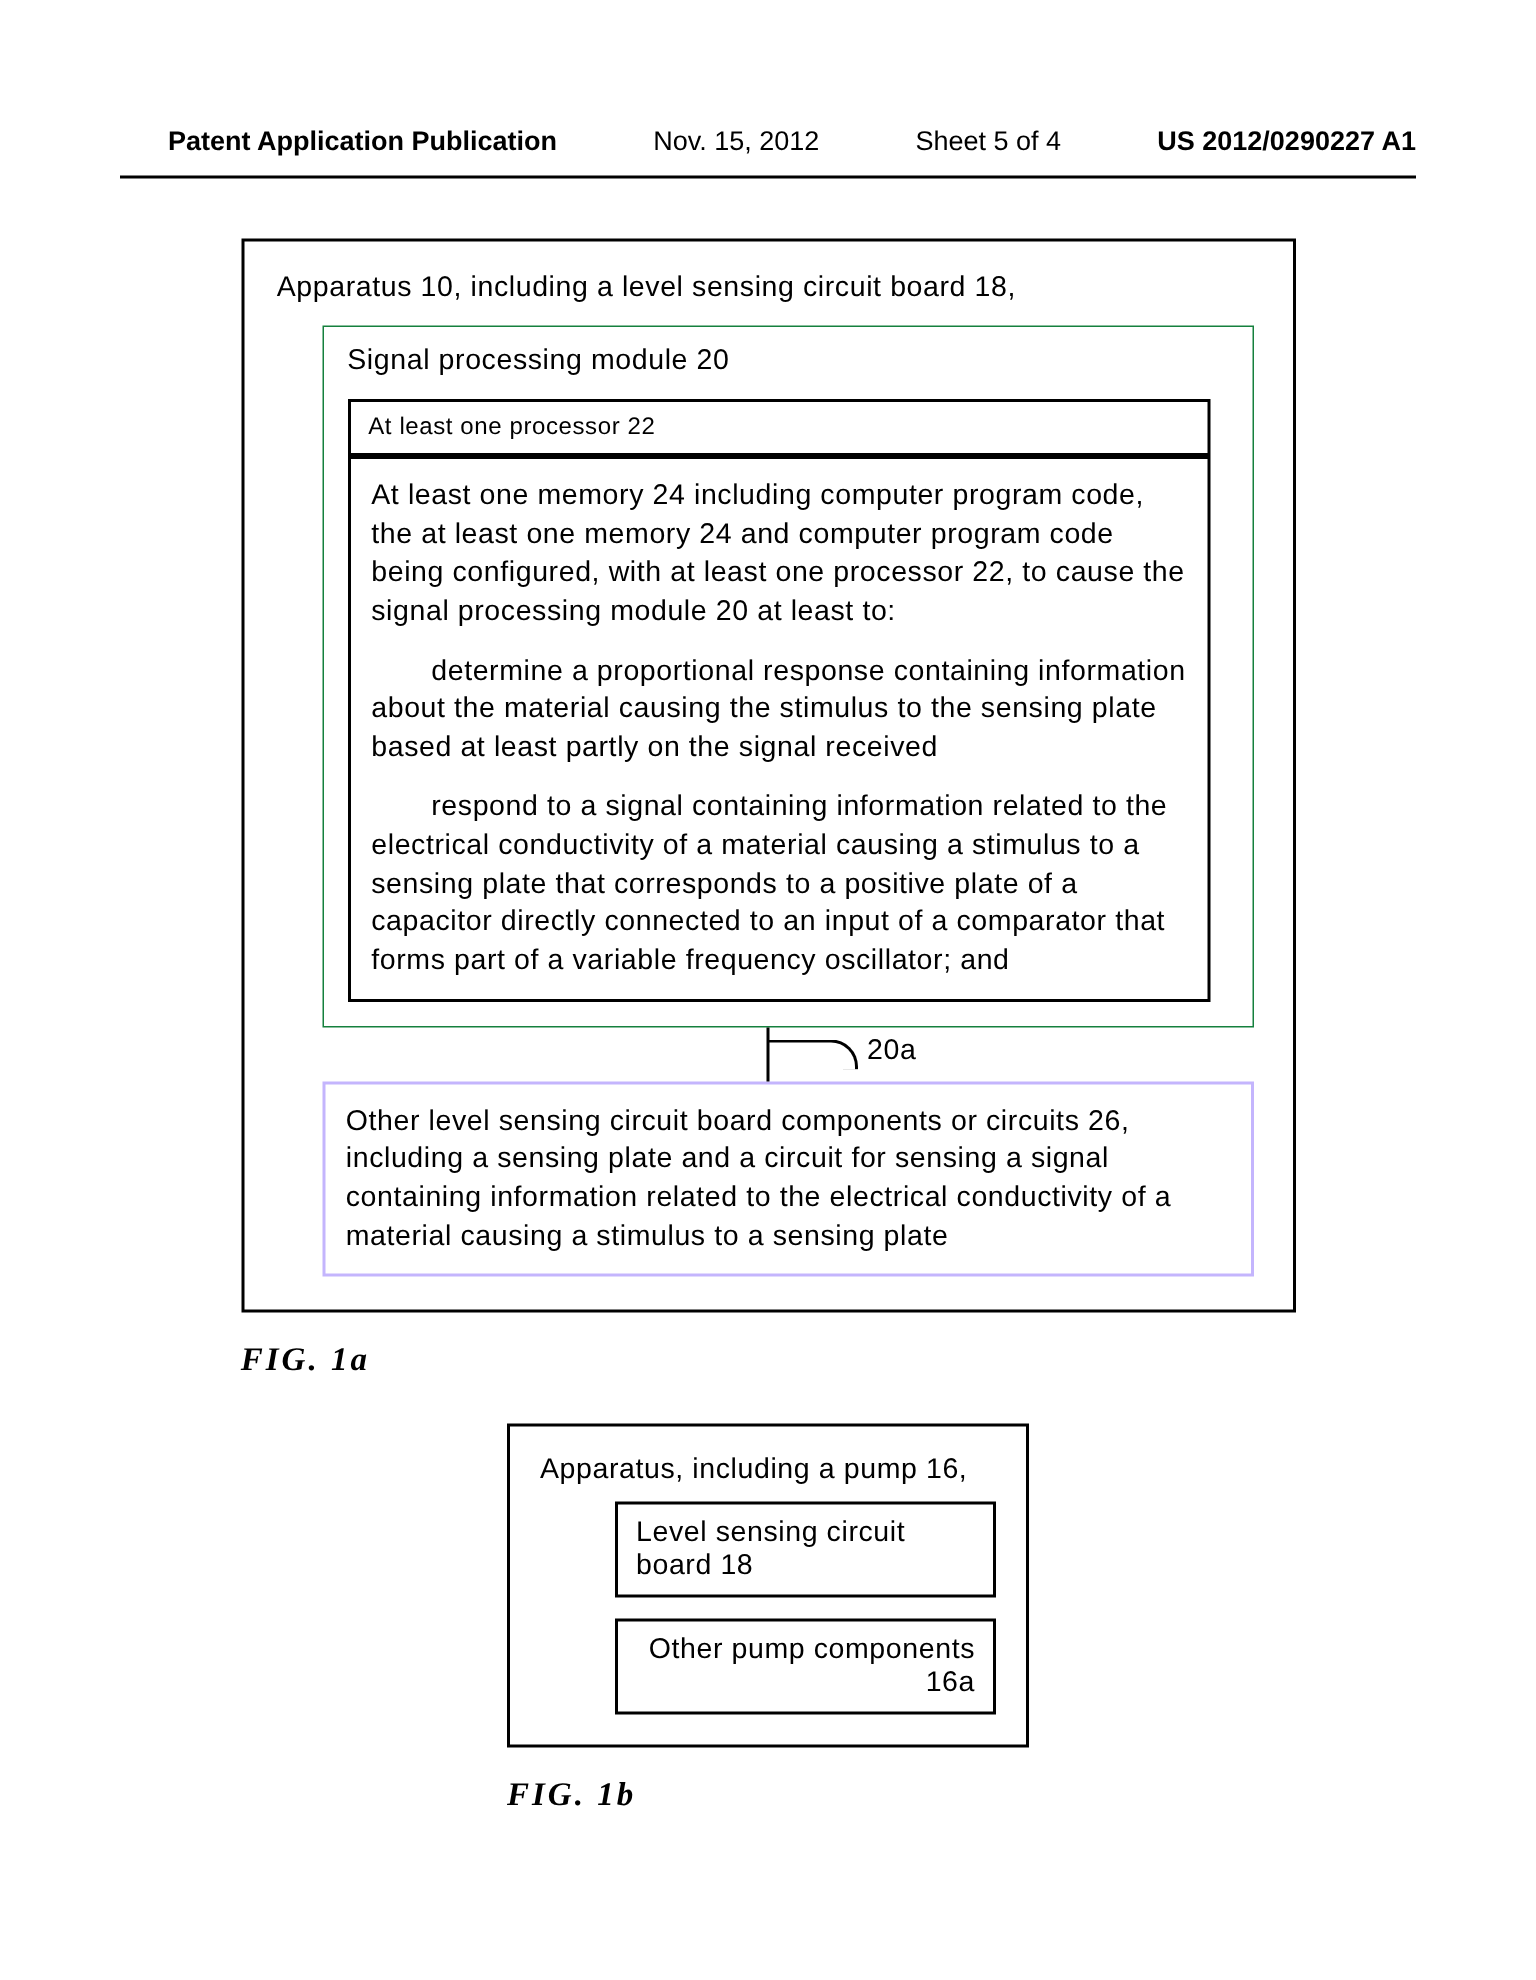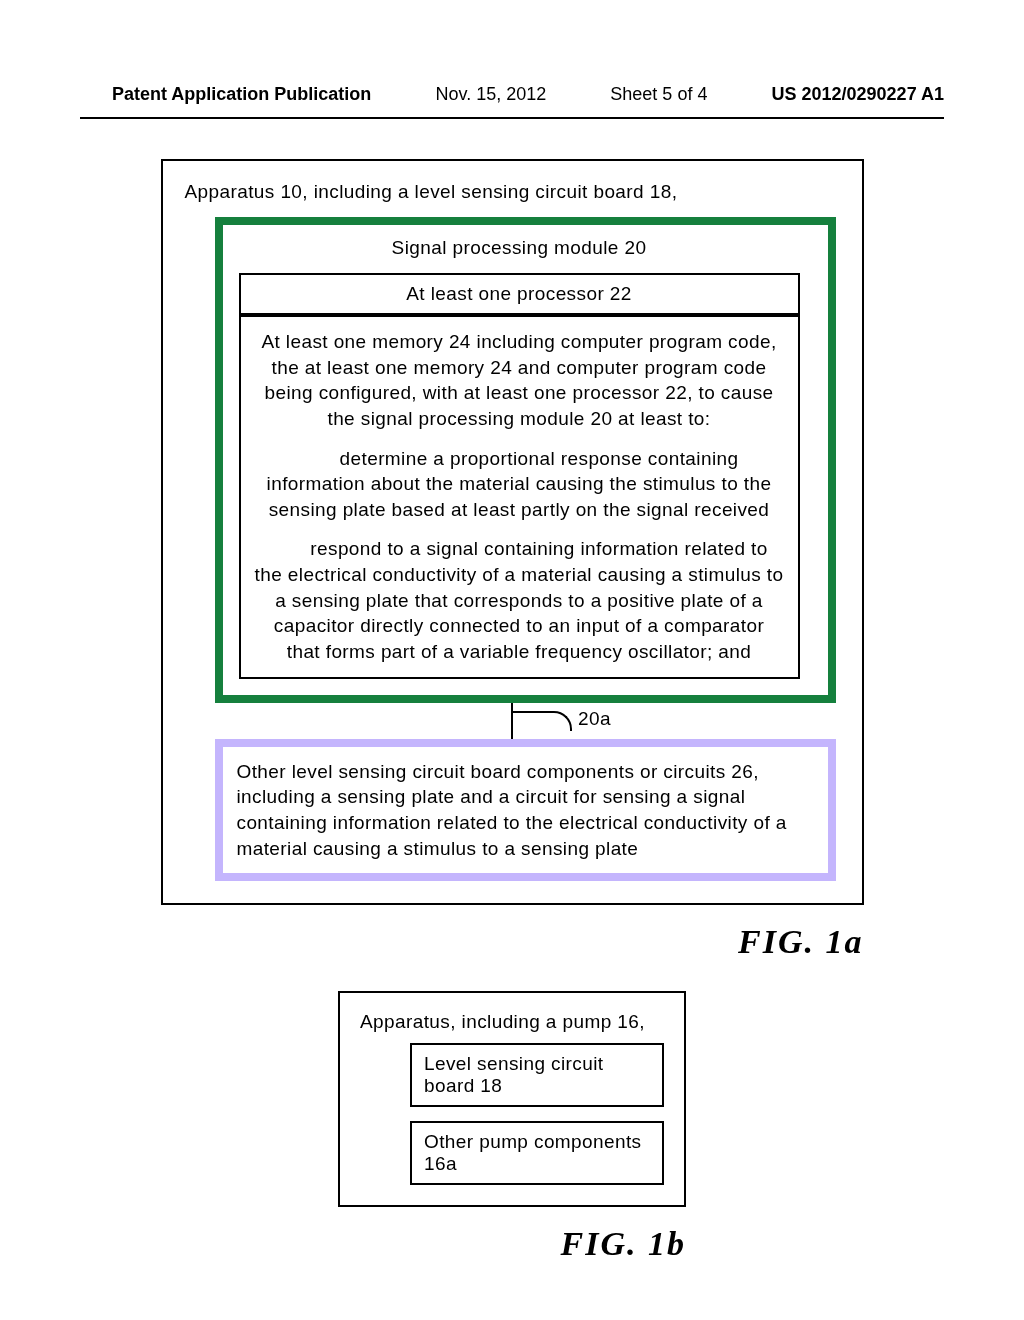--- a/index.html
+++ b/index.html
@@ -35,33 +35,32 @@
     }
 
     .label-line {
       font-family: Arial, Helvetica, sans-serif;
       font-size: 19px;
       letter-spacing: 0.4px;
       margin-bottom: 14px;
     }
 
     .module-box {
-      border: 8px solid #15803d;
+      border: 1px solid #15803d;
       padding: 12px 28px 16px 16px;
       margin-left: 30px;
       margin-right: 4px;
-      text-align: center;
     }
 
     .module-title { font-size: 19px; margin-bottom: 14px; letter-spacing:0.4px;}
 
     .proc-box {
       border: 2px solid #000;
       padding: 8px 12px;
-      font-size: 19px;
+      font-size: 16px;
       margin-bottom: 0;
       letter-spacing:0.4px;
     }
 
     .connector {
       position: relative;
       height: 36px;
     }
     .connector .line {
       position: absolute;
@@ -97,35 +96,35 @@
       padding: 12px 14px;
       font-size: 19px;
       line-height: 1.35;
       letter-spacing:0.4px;
     }
     .memory-box p { margin-bottom: 14px; }
     .memory-box p:last-child { margin-bottom: 0; }
     .indent { text-indent: 40px; }
 
     .other-box {
-      border: 8px solid #c4b5fd;
+      border: 2px solid #c4b5fd;
       padding: 12px 14px;
       margin-left: 30px;
       margin-right: 4px;
       font-size: 19px;
       line-height: 1.35;
       letter-spacing:0.4px;
     }
 
     .fig-caption {
-      text-align: right;
+      text-align: left;
       font-family: 'Times New Roman', serif;
       font-style: italic;
       font-weight: bold;
-      font-size: 34px;
+      font-size: 22px;
       margin-top: 18px;
       letter-spacing: 2px;
     }
 
     .second-diagram {
       position: relative;
       margin: 30px auto 0 auto;
       width: 348px;
     }
     .outer-box2 {
@@ -134,21 +133,21 @@
     }
     .outer-box2 .label-line { margin-bottom: 10px; }
     .inner-row {
       border: 2px solid #000000;
       padding: 8px 12px;
       font-size: 19px;
       margin-left: 50px;
       margin-bottom: 14px;
       letter-spacing:0.4px;
     }
-    .inner-row:last-child { margin-bottom: 0; }
+    .inner-row:last-child { margin-bottom: 0; text-align: right; }
   </style>
 </head>
 <body>
 
 <div class="header">
   <span class="pub">Patent Application Publication</span>
   <span class="date">Nov. 15, 2012</span>
   <span class="sheet">Sheet 5 of 4</span>
   <span class="num">US 2012/0290227 A1</span>
 </div>

